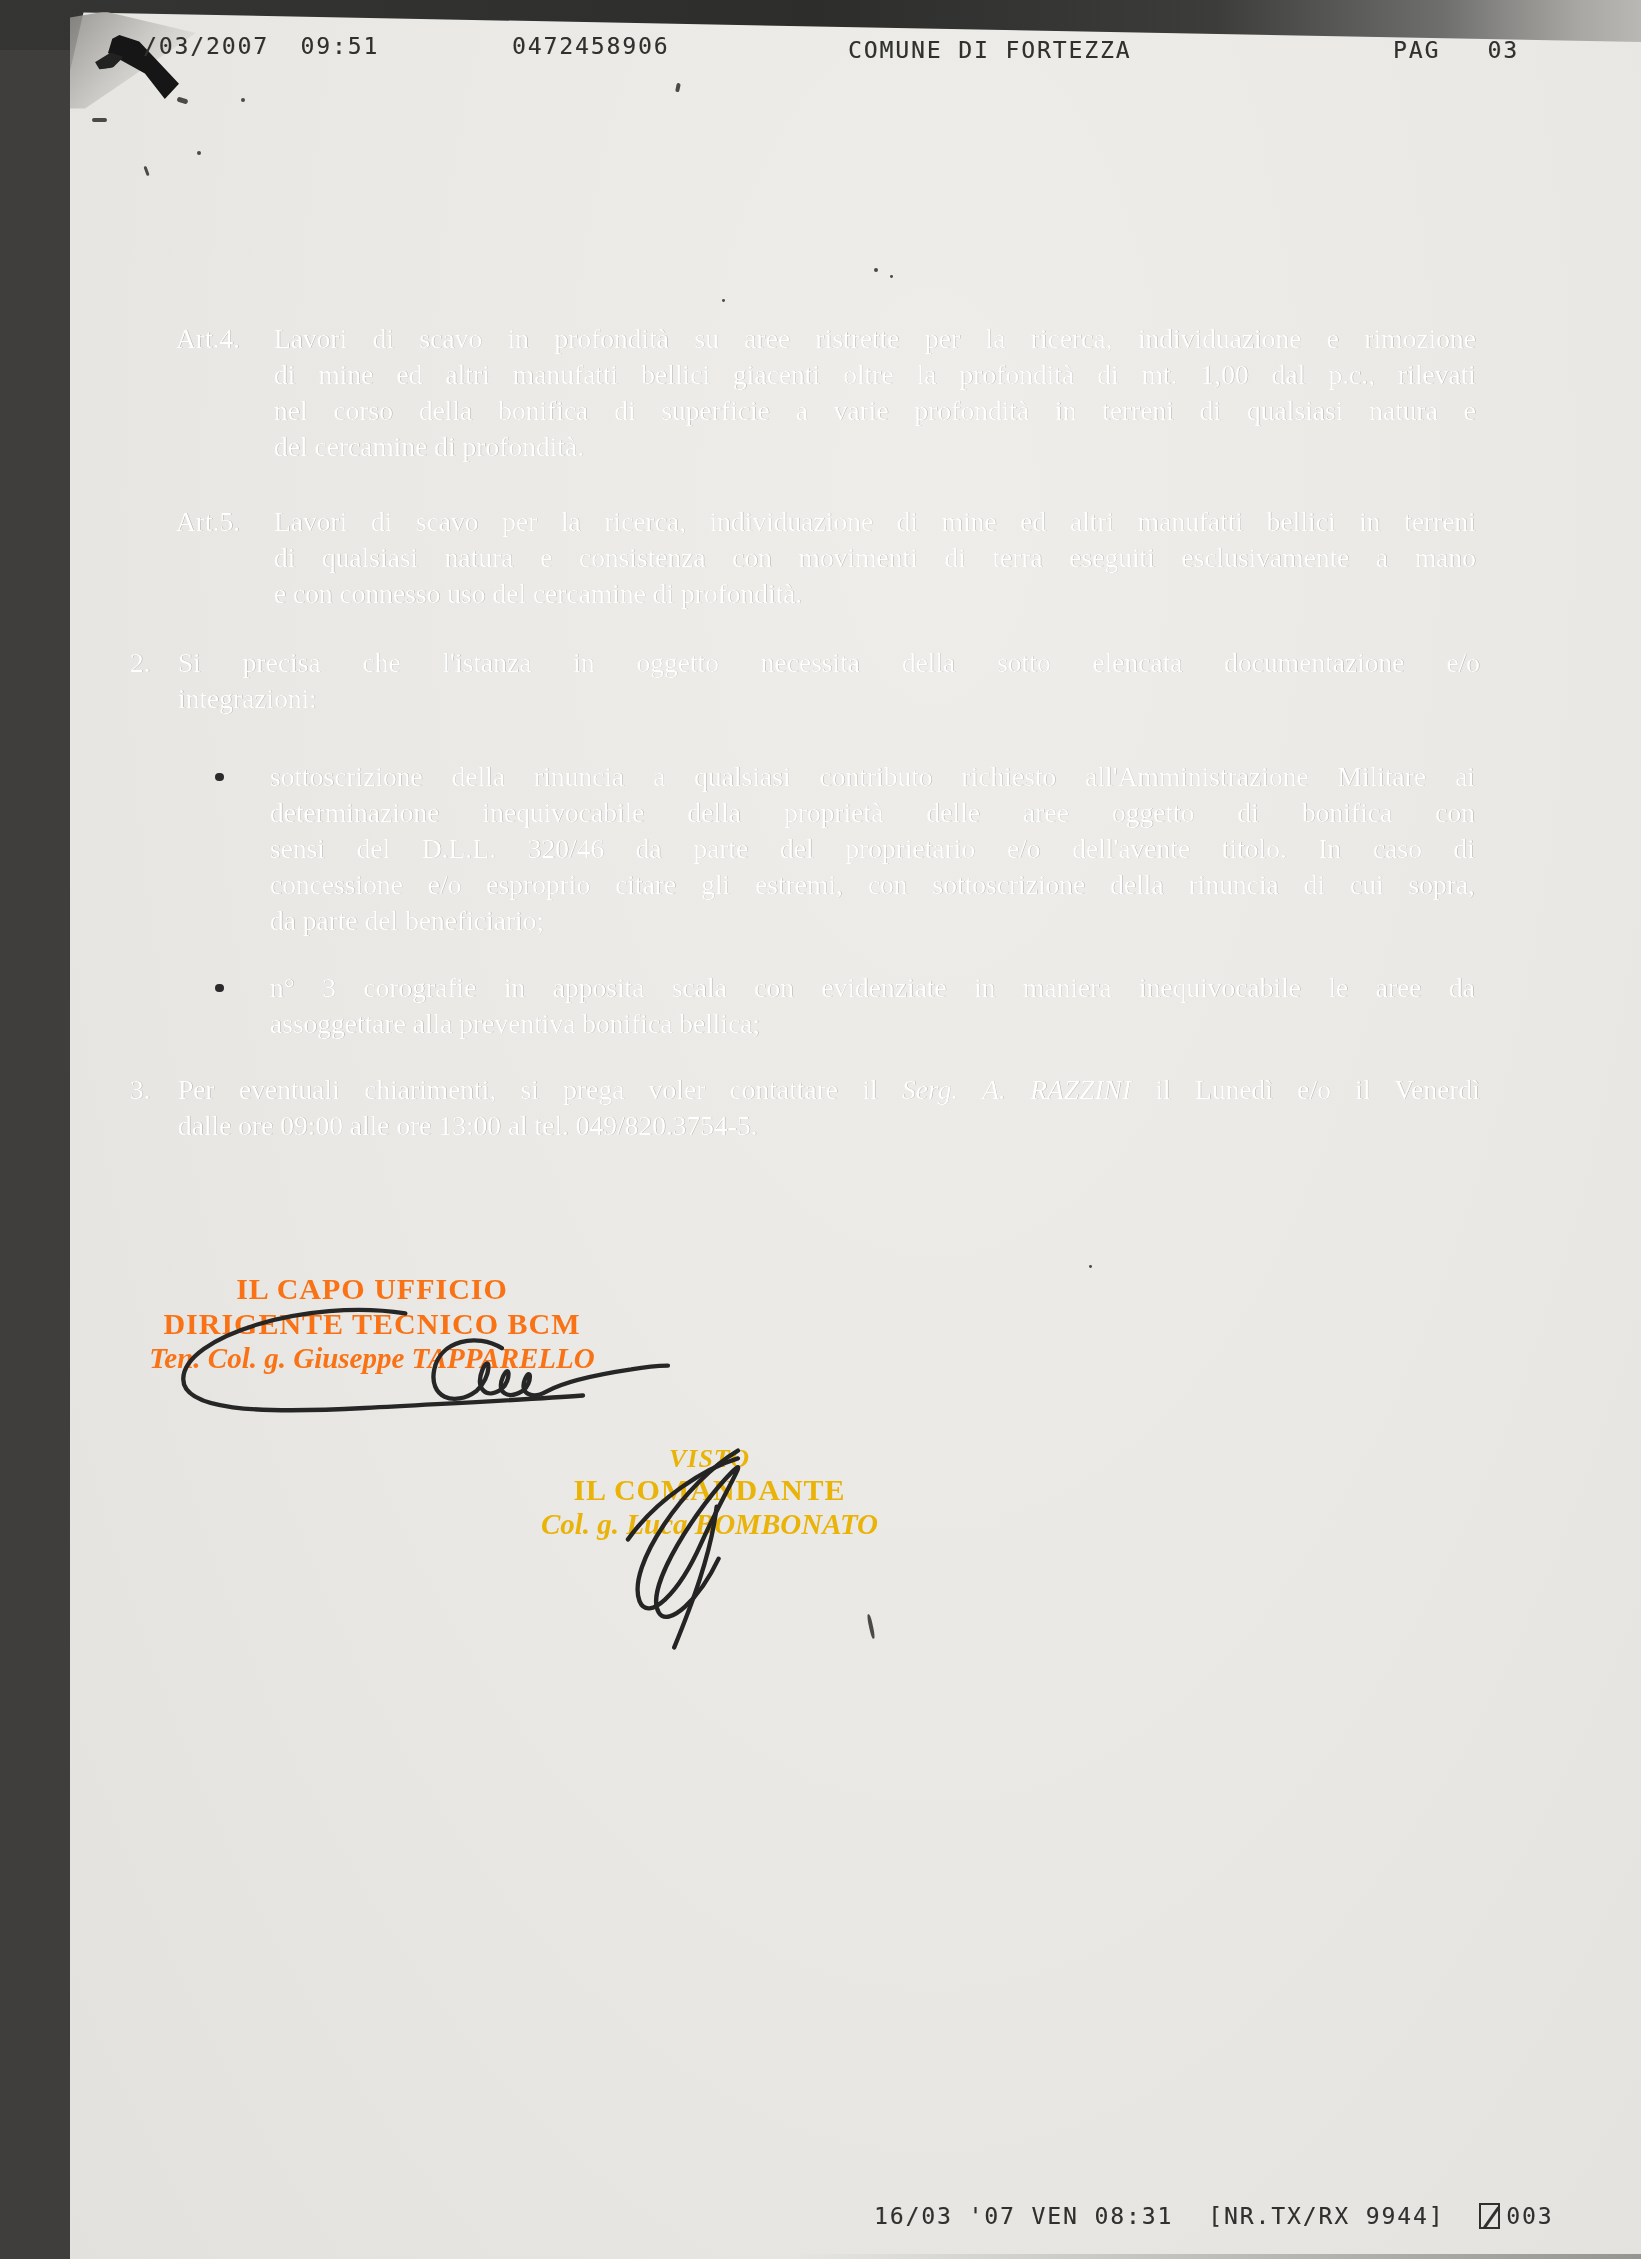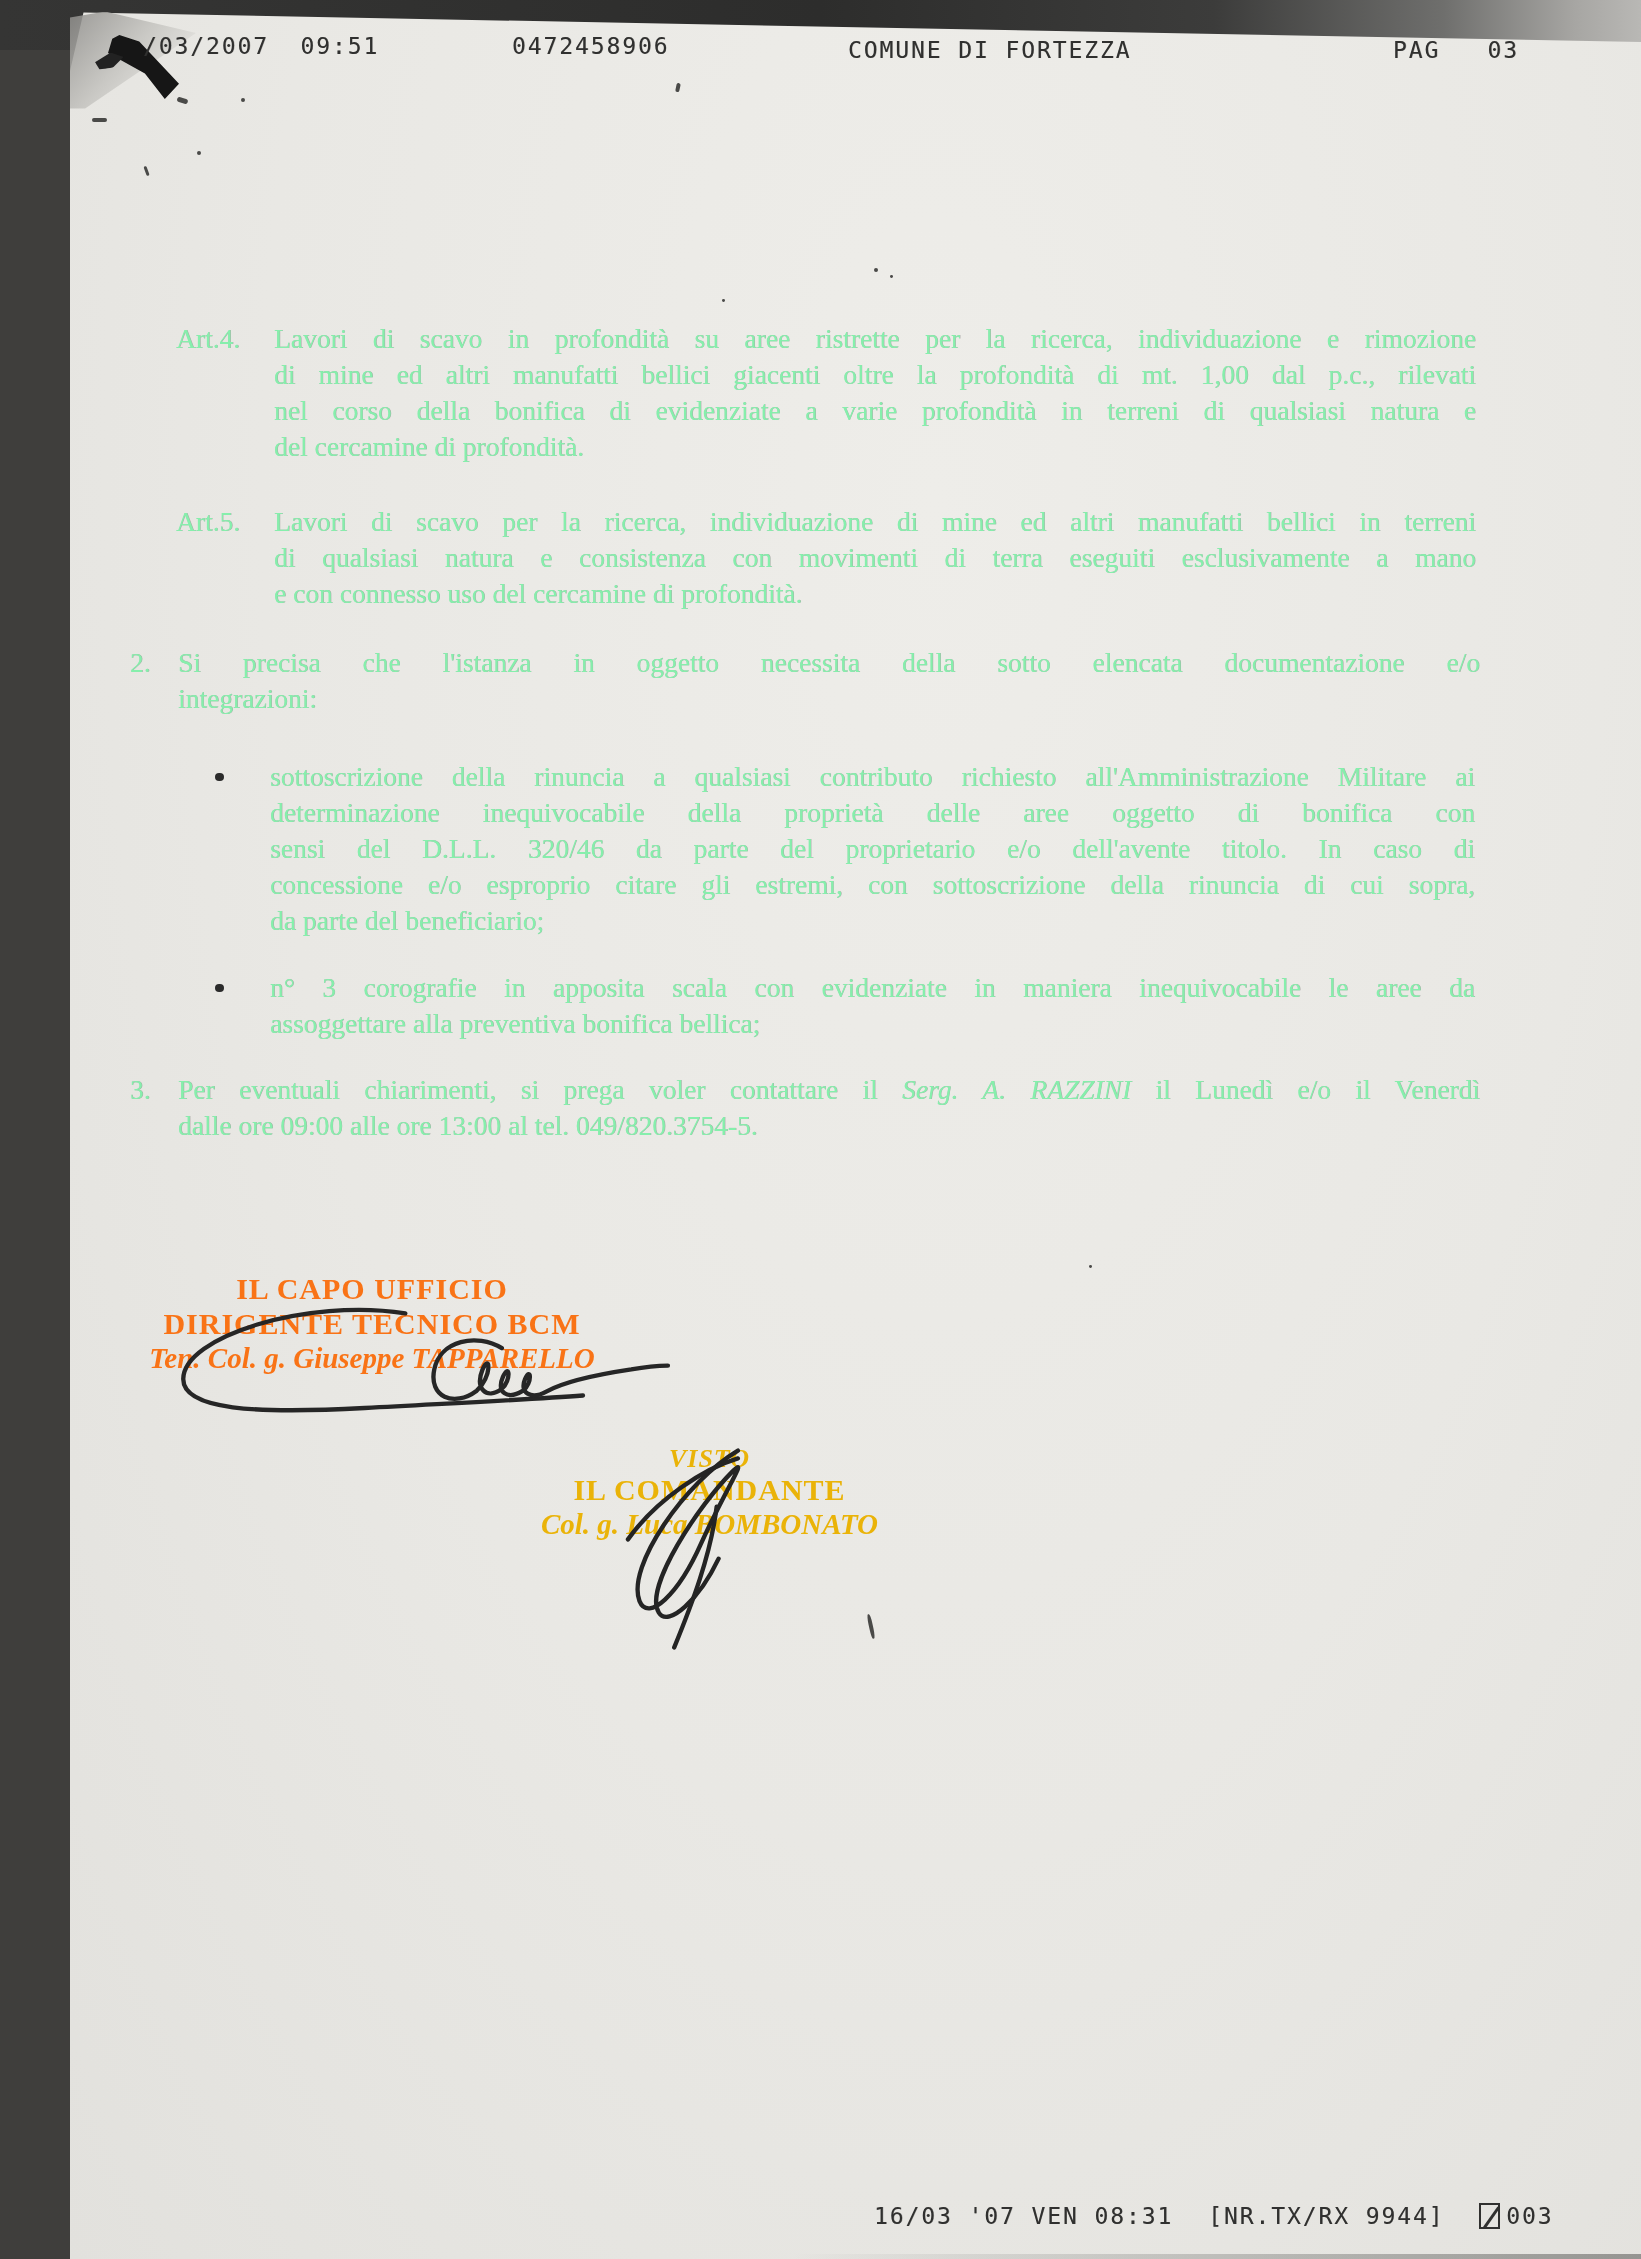--- a/index.html
+++ b/index.html
@@ -52,21 +52,21 @@
     font-size:23px; color:#30302f; letter-spacing:1.9px; white-space:pre;
     text-shadow:0.4px 0.4px 0.4px rgba(48,48,47,.35);
   }
   .hdr { position:absolute; top:33px; }
   .hdr-datetime { left:143px; }
   .hdr-number  { left:512px; }
   .hdr-sender  { left:848px; top:37px; }
   .hdr-page    { left:1393px; top:37px; }
 
   
-  .doc-font { font-size:27.5px; color:#86efac; text-shadow:0.4px 0.3px 0.5px rgba(43,43,43,.35); }
+  .doc-font { font-size:27.5px; color:#ffffff; text-shadow:0.4px 0.3px 0.5px rgba(43,43,43,.35); }
   .content { position:absolute; left:130px; top:321px; width:1352px; }
   .t-line { line-height:36px; text-align:justify; text-align-last:justify; }
   .t-line.last { text-align-last:left; }
 
   .art { display:flex; margin-left:46px; margin-bottom:39px; }
   .art + .art { margin-bottom:33px; }
   .art-label { width:98px; flex:none; line-height:36px; }
   .art-text  { width:1202px; flex:none; }
 
   .item { display:flex; }
@@ -139,21 +139,21 @@
 <div class="hdr hdr-sender fax-font">COMUNE DI FORTEZZA</div>
 <div class="hdr hdr-page fax-font">PAG   03</div>
 
 <div class="content doc-font">
 
   <div class="art">
     <div class="art-label">Art.4.</div>
     <div class="art-text">
         <div class="t-line">Lavori di scavo in profondità su aree ristrette per la ricerca, individuazione e rimozione</div>
         <div class="t-line">di mine ed altri manufatti bellici giacenti oltre la profondità di mt. 1,00 dal p.c., rilevati</div>
-        <div class="t-line">nel corso della bonifica di evidenziate a varie profondità in terreni di qualsiasi natura e</div>
+        <div class="t-line">nel corso della bonifica di superficie a varie profondità in terreni di qualsiasi natura e</div>
         <div class="t-line last">del cercamine di profondità.</div>
       </div>
   </div>
 
   <div class="art">
     <div class="art-label">Art.5.</div>
     <div class="art-text">
         <div class="t-line">Lavori di scavo per la ricerca, individuazione di mine ed altri manufatti bellici in terreni</div>
         <div class="t-line">di qualsiasi natura e consistenza con movimenti di terra eseguiti esclusivamente a mano</div>
         <div class="t-line last">e con connesso uso del cercamine di profondità.</div>

